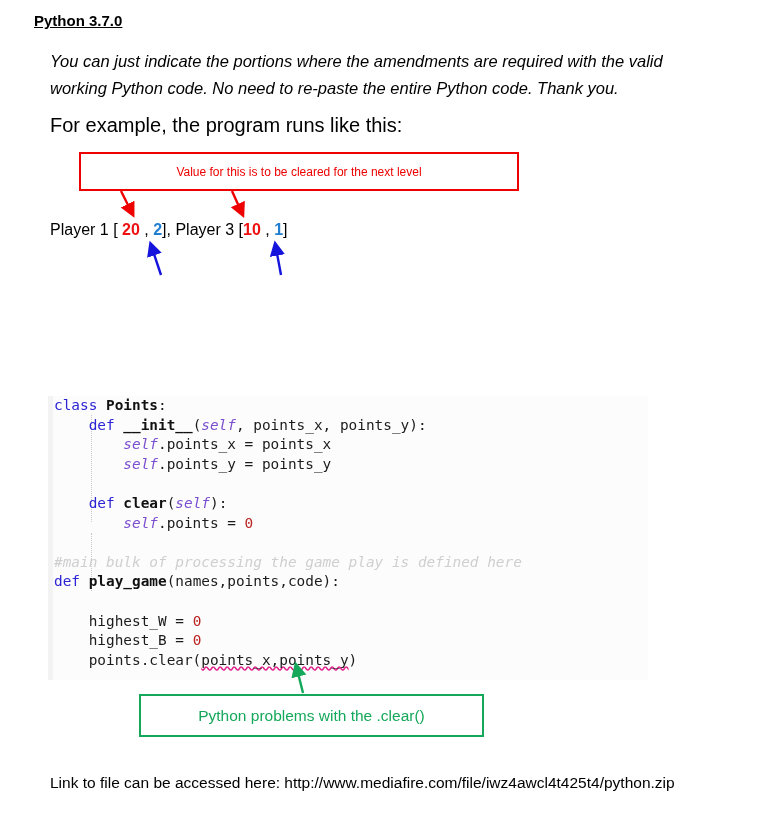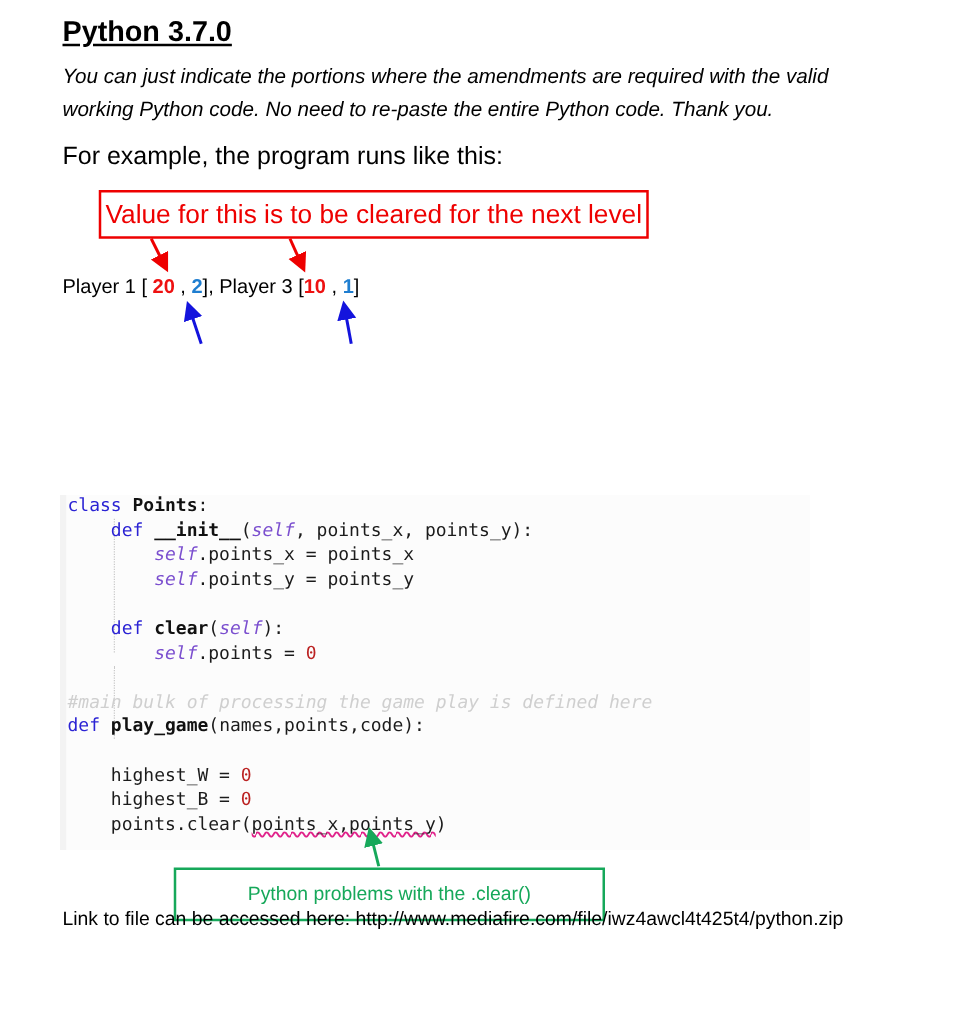--- a/index.html
+++ b/index.html
@@ -18,23 +18,23 @@
 
   
   .doc {
     position: absolute;
     left: 0; top: 0;
     width: 776px; height: 819px;
   }
 
   .heading {
     position: absolute;
-    left: 50px;
+    left: 34px;
     top: 12px;
-    font-size: 23px;
+    font-size: 15px;
     font-weight: bold;
     text-decoration: underline;
     letter-spacing: 0px;
     white-space: nowrap;
   }
 
   .intro {
     position: absolute;
     left: 50px;
     top: 48px;
@@ -58,21 +58,21 @@
     left: 50px;
     top: 365px;
     font-size: 15.5px;
     text-decoration: underline;
     white-space: nowrap;
   }
 
   .link-line {
     position: absolute;
     left: 50px;
-    top: 727px;
+    top: 774px;
     font-size: 15.5px;
     white-space: nowrap;
   }
 
   
   .player-line {
     position: absolute;
     left: 50px;
     top: 221px;
     font-size: 16px;
@@ -97,21 +97,21 @@
     justify-content: center;
     text-align: center;
   }
   .callout-red {
     left: 79px;
     top: 152px;
     width: 440px;
     height: 39px;
     border: 2px solid #ee0000;
     color: #ee0000;
-    font-size: 21px;
+    font-size: 12px;
   }
   .callout-blue {
     left: 107px;
     top: 276px;
     width: 437px;
     height: 38px;
     border: 2px solid #1414dd;
     color: #1414dd;
     font-size: 15.5px;
   }

